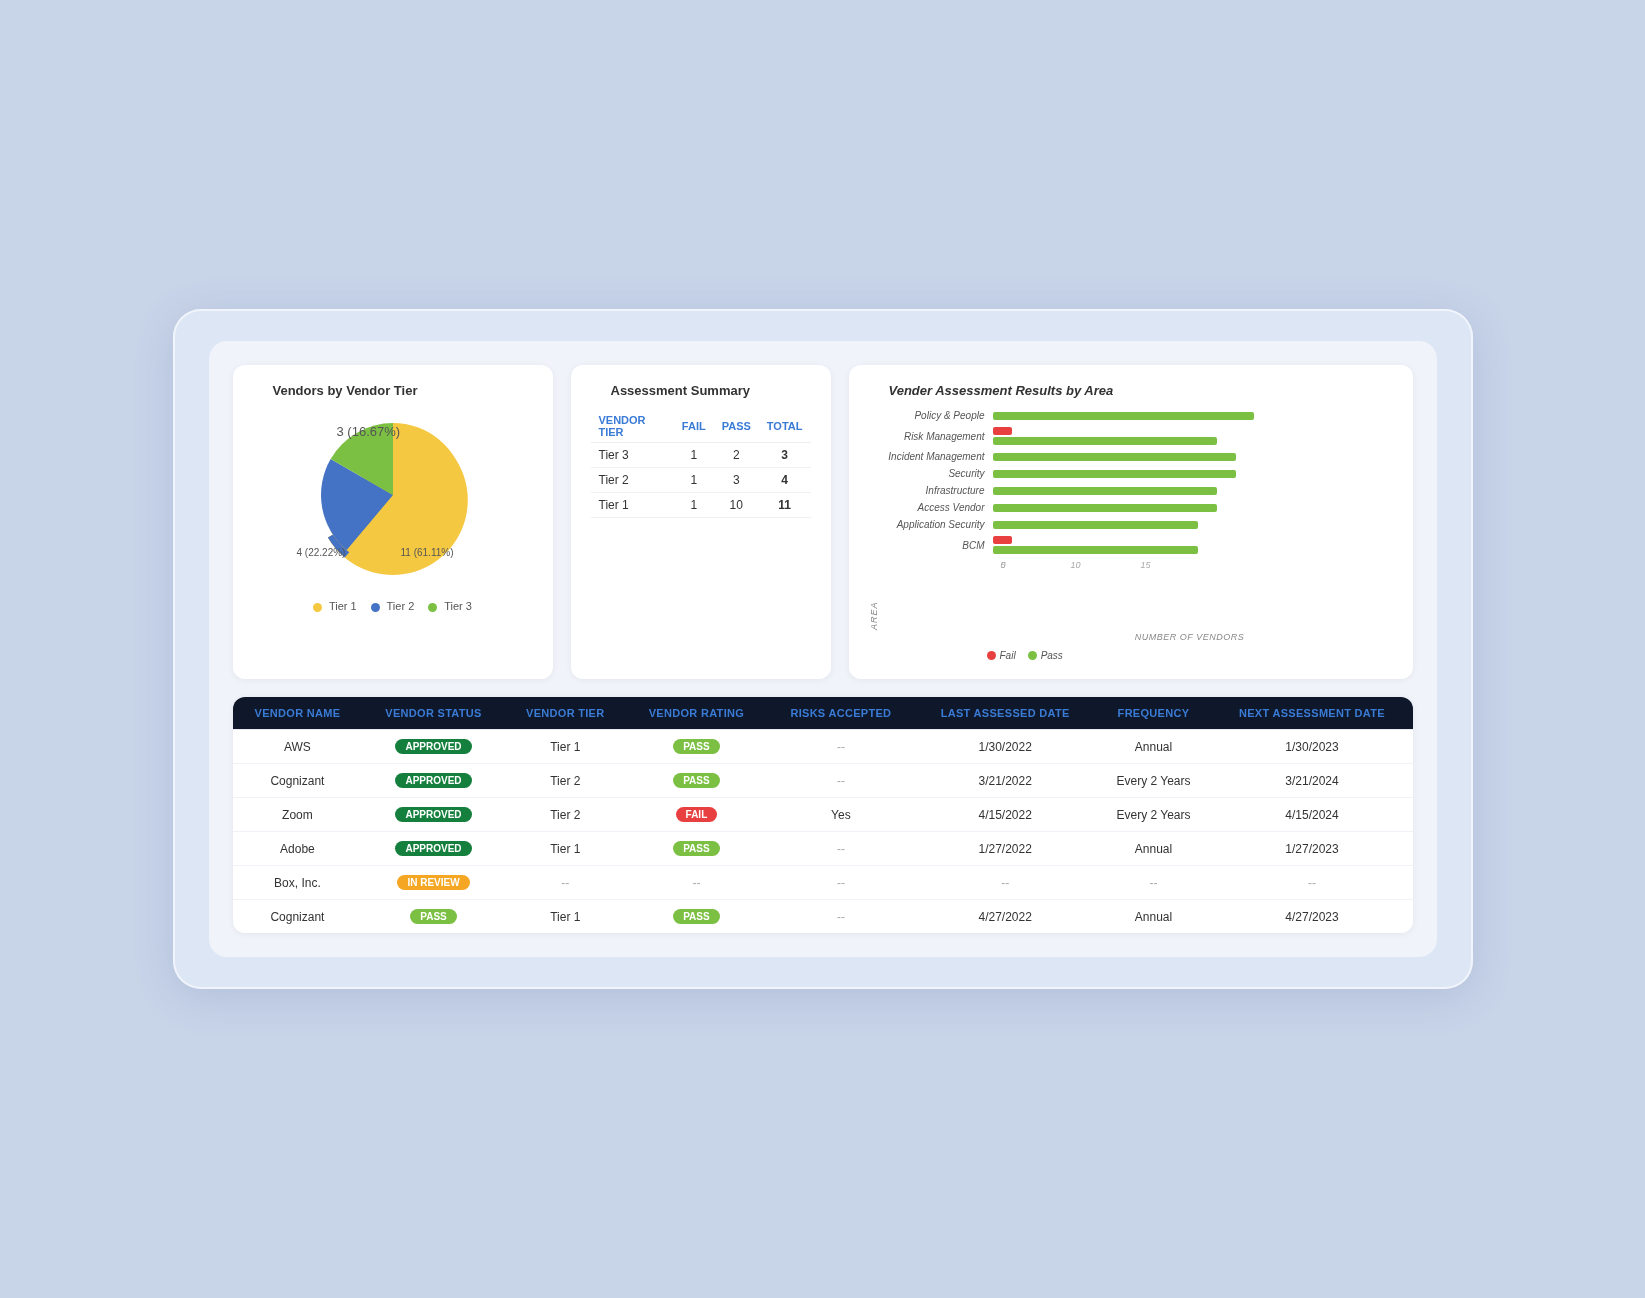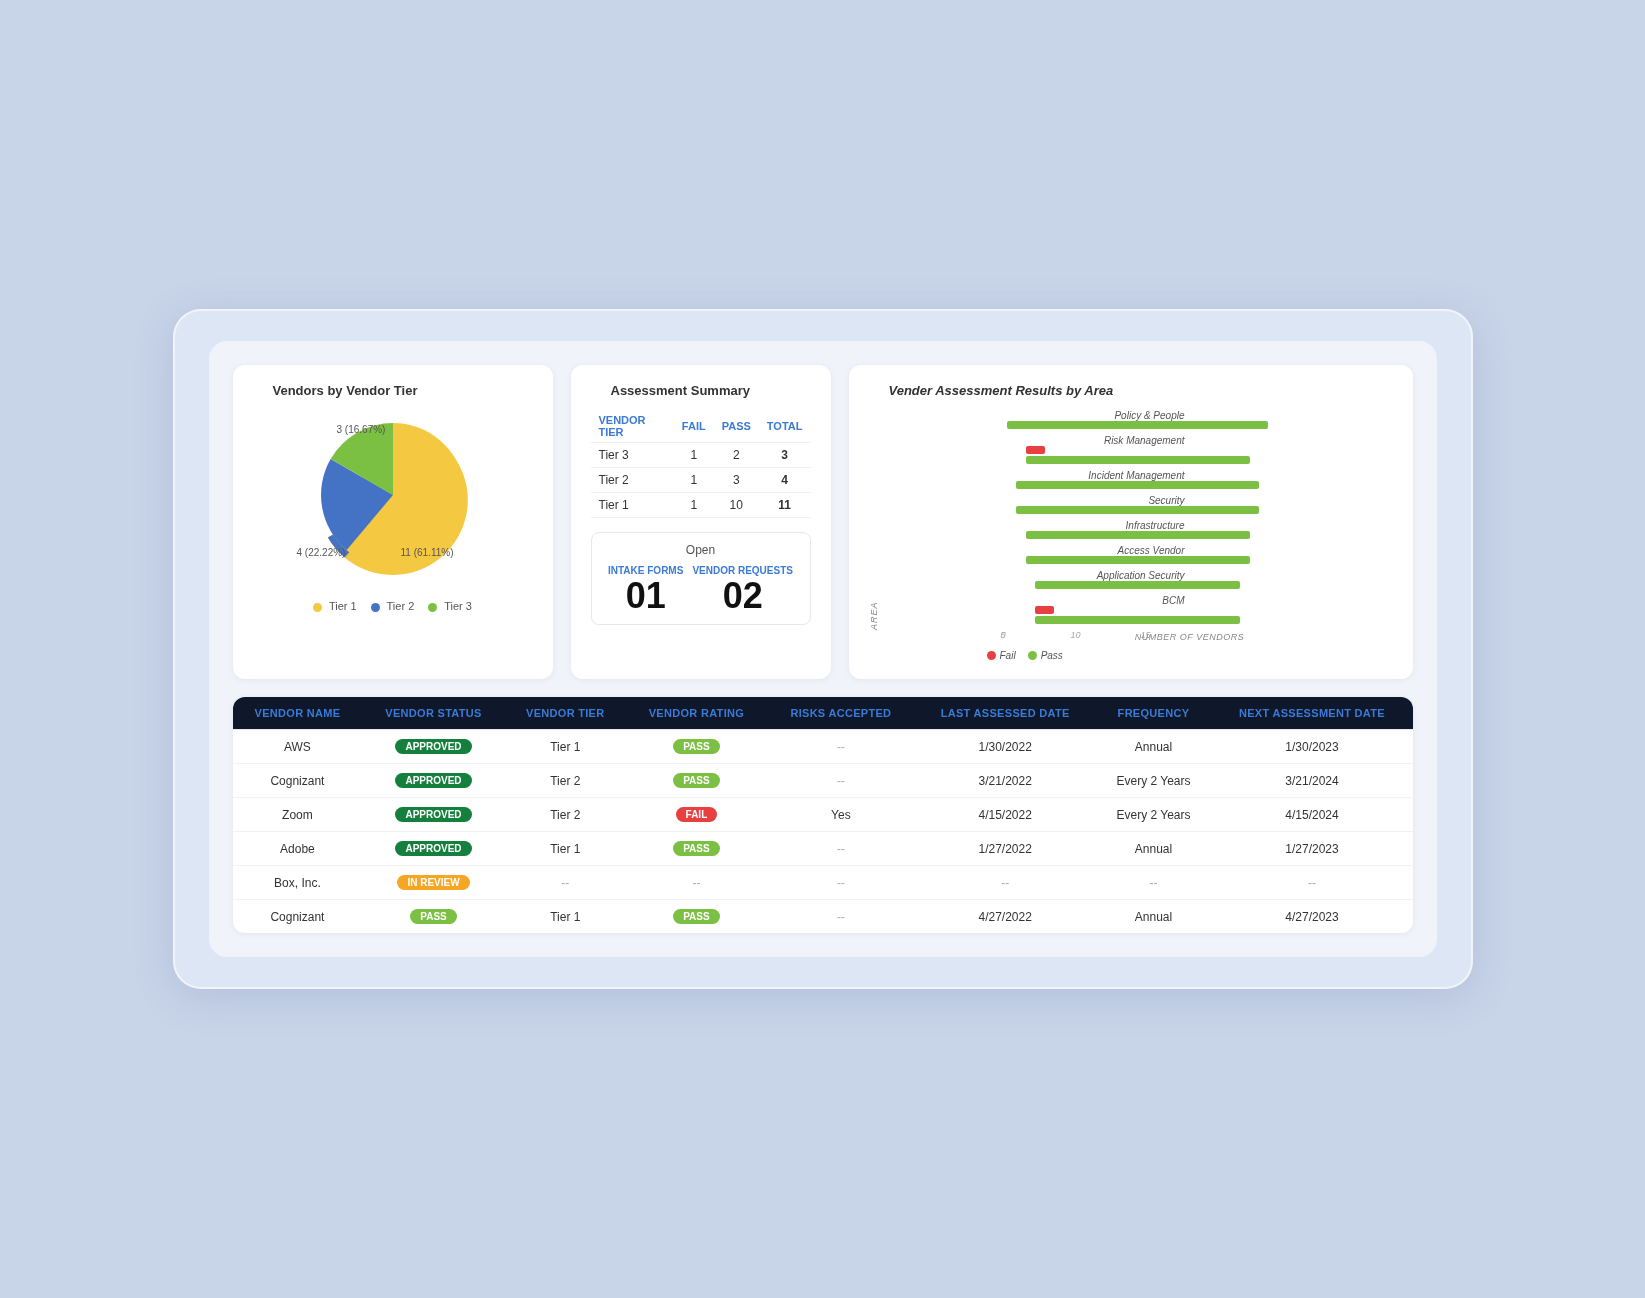--- a/index.html
+++ b/index.html
@@ -145,21 +145,20 @@
       display: flex;
       align-items: center;
     }
     .bar-chart-inner {
       flex: 1;
     }
     .bar-row {
       display: flex;
       align-items: center;
       margin-bottom: 6px;
-      flex-direction: column;
     }
     .bar-row-label {
       font-size: 10px;
       color: #555;
       width: 110px;
       text-align: right;
       padding-right: 8px;
       flex-shrink: 0;
     }
     .bar-row-bars {
@@ -266,21 +265,21 @@
                   A72,72 0 0,1 -62.35,-36
                   Z" fill="#4472c4"></path>
 
                 <path d="M0,0 L-62.35,-36
                   A72,72 0 0,1 0,-72
                   Z" fill="#7bc043"></path>
               </g>
             </svg>
             
             <div style="position:absolute;top:0;left:0;width:100%;height:100%;">
-              <span style="position:absolute;top:8%;left:22%;font-size:10px;color:#555;font-weight:500;">3 (16.67%)</span>
+              <span style="position:absolute;top:8%;left:22%;font-size:13px;color:#555;font-weight:500;">3 (16.67%)</span>
               <span style="position:absolute;top:76%;left:2%;font-size:10px;color:#555;font-weight:500;">4 (22.22%)</span>
               <span style="position:absolute;top:76%;left:54%;font-size:10px;color:#555;font-weight:500;">11 (61.11%)</span>
             </div>
           </div>
           <div class="pie-legend">
             <span>
               <span class="legend-dot" style="background:#f5c842;"></span>
               <span>Tier 1</span>
             </span>
             <span>
@@ -320,33 +319,20 @@
                 <td>4</td>
               </tr>
               <tr>
                 <td>Tier 1</td>
                 <td>1</td>
                 <td>10</td>
                 <td>11</td>
               </tr>
             </tbody>
         </table>
-        <div class="open-section">
-          <div class="open-title">Open</div>
-          <div class="open-metrics">
-            <div>
-              <div class="open-metric-label">INTAKE FORMS</div>
-              <div class="open-metric-value">01</div>
-            </div>
-            <div>
-              <div class="open-metric-label">VENDOR REQUESTS</div>
-              <div class="open-metric-value">02</div>
-            </div>
-          </div>
-        </div>
       </div>
 
       <div class="card bar-card">
         <div class="card-title">Vender Assessment Results by Area</div>
         <div class="bar-chart-area">
           <div class="bar-y-label">AREA</div>
           <div class="bar-chart-inner" id="bar-chart-inner">
           <div class="bar-row">
     <div class="bar-row-label">Policy &amp; People</div>
     <div class="bar-row-bars">

